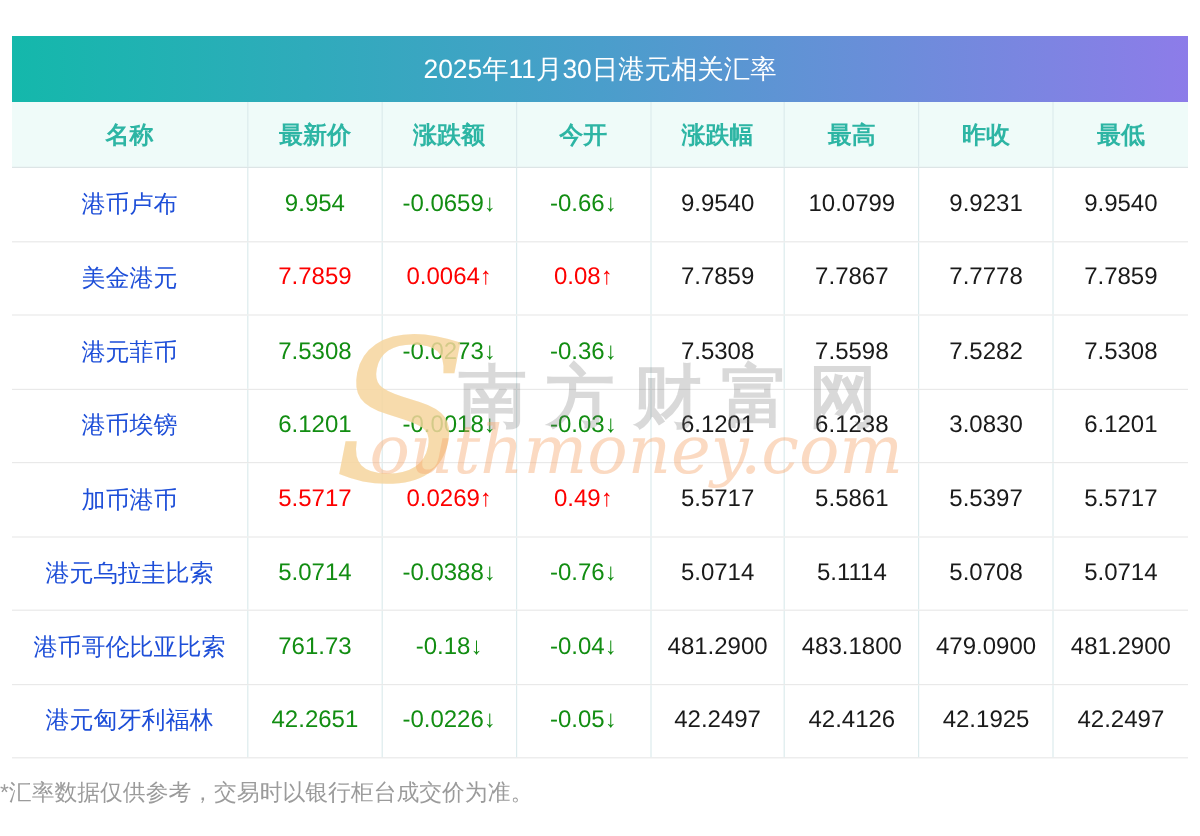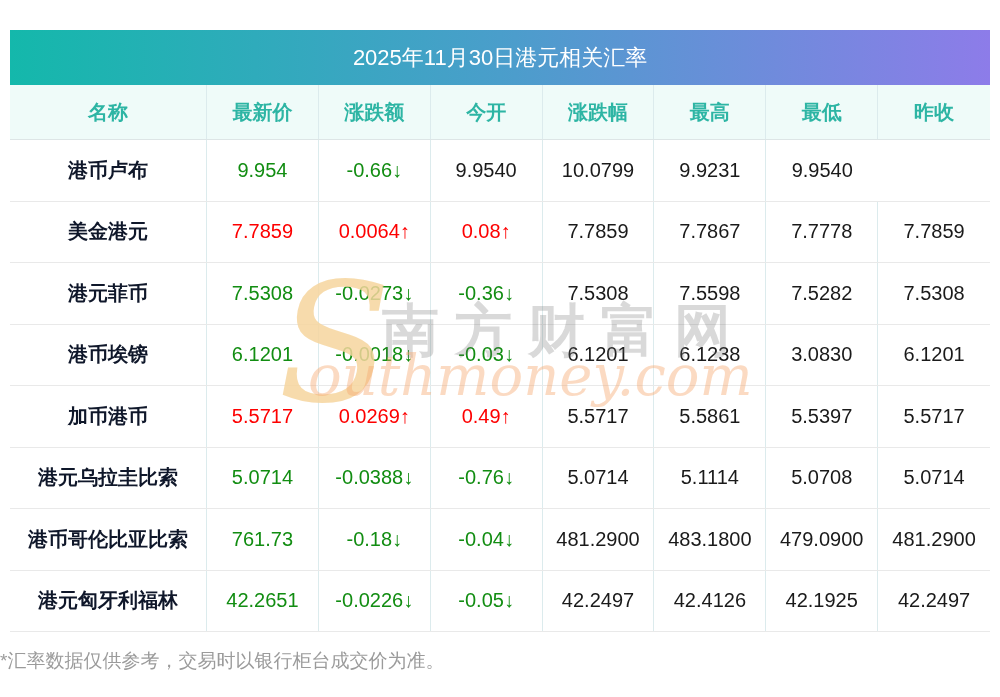--- a/index.html
+++ b/index.html
@@ -48,21 +48,21 @@
     font-size: 20px;
     color: #1a1a1a;
     text-align: center;
   }
   .cell:last-child { border-right: none; }
   .trow {
     height: 61.5px;
     border-bottom: 1px solid #e9e9e9;
     background: transparent;
   }
-  .trow .cell.name { color: #0f172a; font-weight: bold; }
+  .trow .cell.name { color: #1d4ed8; }
   .cell.down { color: #128d12; }
   .cell.up { color: #fd0000; }
   .footnote {
     position: absolute;
     left: 0;
     top: 648px;
     width: 1000px;
     text-align: left;
     color: #9b9b9b;
     font-size: 19px;
@@ -116,27 +116,28 @@
     <div class="title-bar">
       <span>2025年11月30日港元相关汇率</span>
     </div>
     <div class="grid-row header-row" id="header-row">
         <div class="cell">名称</div>
         <div class="cell">最新价</div>
         <div class="cell">涨跌额</div>
         <div class="cell">今开</div>
         <div class="cell">涨跌幅</div>
         <div class="cell">最高</div>
+        <div class="cell">昨收</div>
         <div class="cell">最低</div>
-        <div class="cell">昨收</div>
       </div>
     <div id="table-body">
         <div class="grid-row trow">
           <div class="cell name">港币卢布</div>
           <div class="cell down">9.954</div>
+          <div class="cell down">-0.0659↓</div>
           <div class="cell down">-0.66↓</div>
           <div class="cell">9.9540</div>
           <div class="cell">10.0799</div>
           <div class="cell">9.9231</div>
           <div class="cell">9.9540</div>
         </div>
         <div class="grid-row trow">
           <div class="cell name">美金港元</div>
           <div class="cell up">7.7859</div>
           <div class="cell up">0.0064↑</div>

